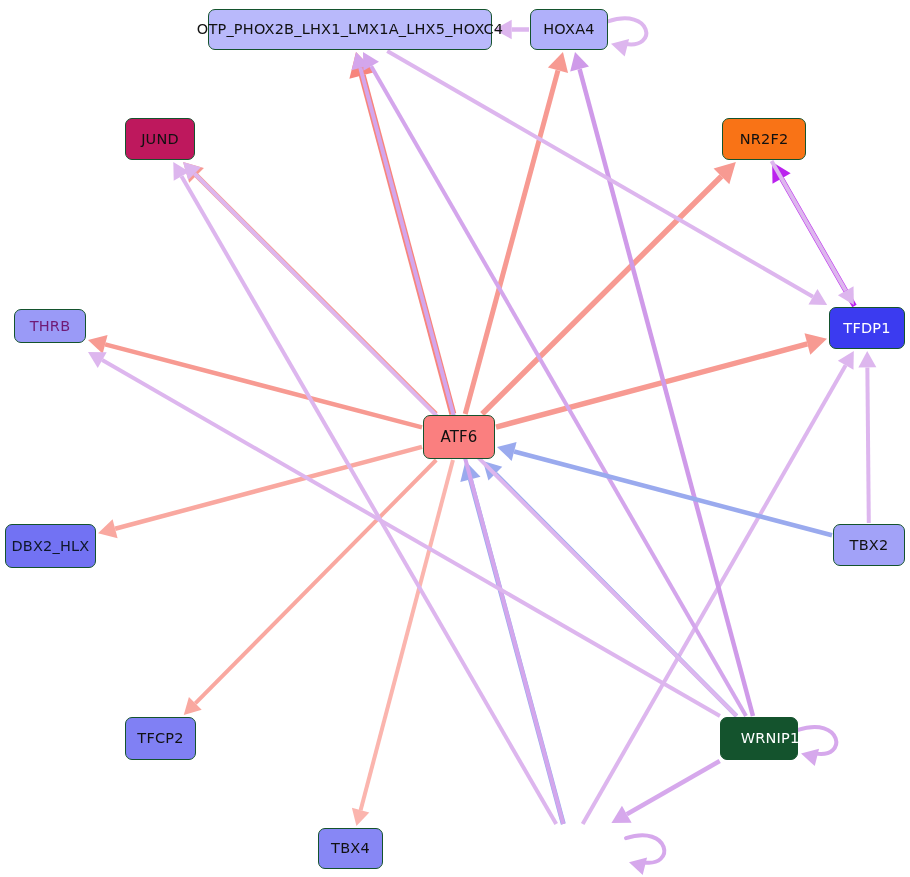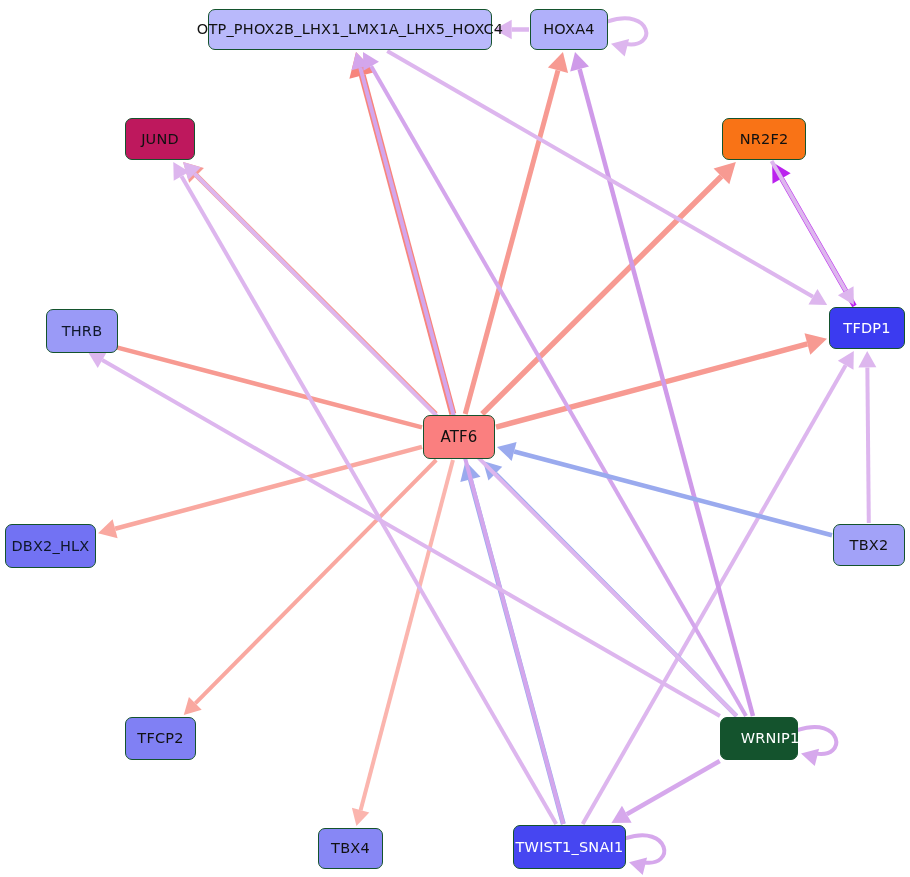--- a/index.html
+++ b/index.html
@@ -169,21 +169,21 @@
     </div>
     <div class="node" style="left: 530px; top: 9px; width: 78px; height: 41px; background: rgb(176, 176, 250); color: rgb(17, 17, 17); font-size: 14.5px;">
       <span class="node-label">HOXA4</span>
     </div>
     <div class="node" style="left: 722px; top: 118px; width: 84px; height: 42px; background: #f97316; color: rgb(17, 17, 17); font-size: 14.5px;">
       <span class="node-label">NR2F2</span>
     </div>
     <div class="node" style="left: 125px; top: 118px; width: 70px; height: 42px; background: #be185d; color: rgb(17, 17, 17); font-size: 14.5px;">
       <span class="node-label">JUND</span>
     </div>
-    <div class="node" style="left: 14px; top: 309px; width: 72px; height: 44px; background: rgb(154, 154, 247); color: #0f172a; font-size: 14.5px; margin-left: 32px;">
+    <div class="node" style="left: 14px; top: 309px; width: 72px; height: 34px; background: rgb(154, 154, 247); color: #701a75; font-size: 14.5px;">
       <span class="node-label">THRB</span>
     </div>
     <div class="node" style="left: 829px; top: 307px; width: 76px; height: 42px; background: rgb(59, 59, 240); color: rgb(255, 255, 255); font-size: 14.5px;">
       <span class="node-label">TFDP1</span>
     </div>
     <div class="node" style="left: 423px; top: 415px; width: 72px; height: 44px; background: rgb(250, 127, 127); color: rgb(17, 17, 17); font-size: 15px;">
       <span class="node-label">ATF6</span>
     </div>
     <div class="node" style="left: 5px; top: 524px; width: 91px; height: 44px; background: rgb(114, 114, 243); color: #0f172a; font-size: 14.5px;">
       <span class="node-label">DBX2_HLX</span>
@@ -192,17 +192,14 @@
       <span class="node-label">TBX2</span>
     </div>
     <div class="node" style="left: 125px; top: 717px; width: 71px; height: 43px; background: rgb(128, 128, 244); color: rgb(17, 17, 17); font-size: 14.5px;">
       <span class="node-label">TFCP2</span>
     </div>
     <div class="node" style="left: 720px; top: 717px; width: 78px; height: 43px; background: #14532d; color: rgb(255, 255, 255); font-size: 14.5px; padding-left: 22px;">
       <span class="node-label">WRNIP1</span>
     </div>
     <div class="node" style="left: 318px; top: 828px; width: 65px; height: 41px; background: rgb(135, 135, 245); color: rgb(17, 17, 17); font-size: 14.5px;">
       <span class="node-label">TBX4</span>
-    </div>
-    <div class="node" style="left: 513px; top: 825px; width: 113px; height: 44px; background: rgb(70, 70, 241); color: rgb(255, 255, 255); font-size: 14.5px;">
-      <span class="node-label">TWIST1_SNAI1</span>
     </div>
   </div>
 
 </body></html>

